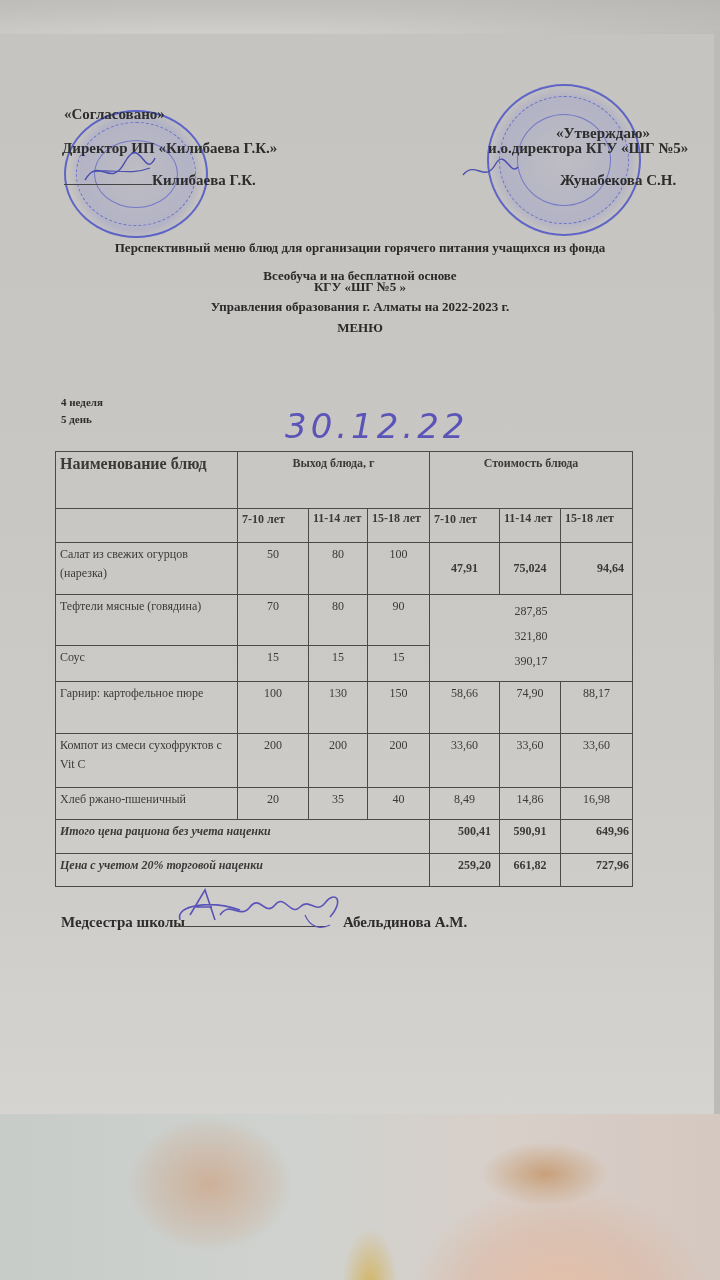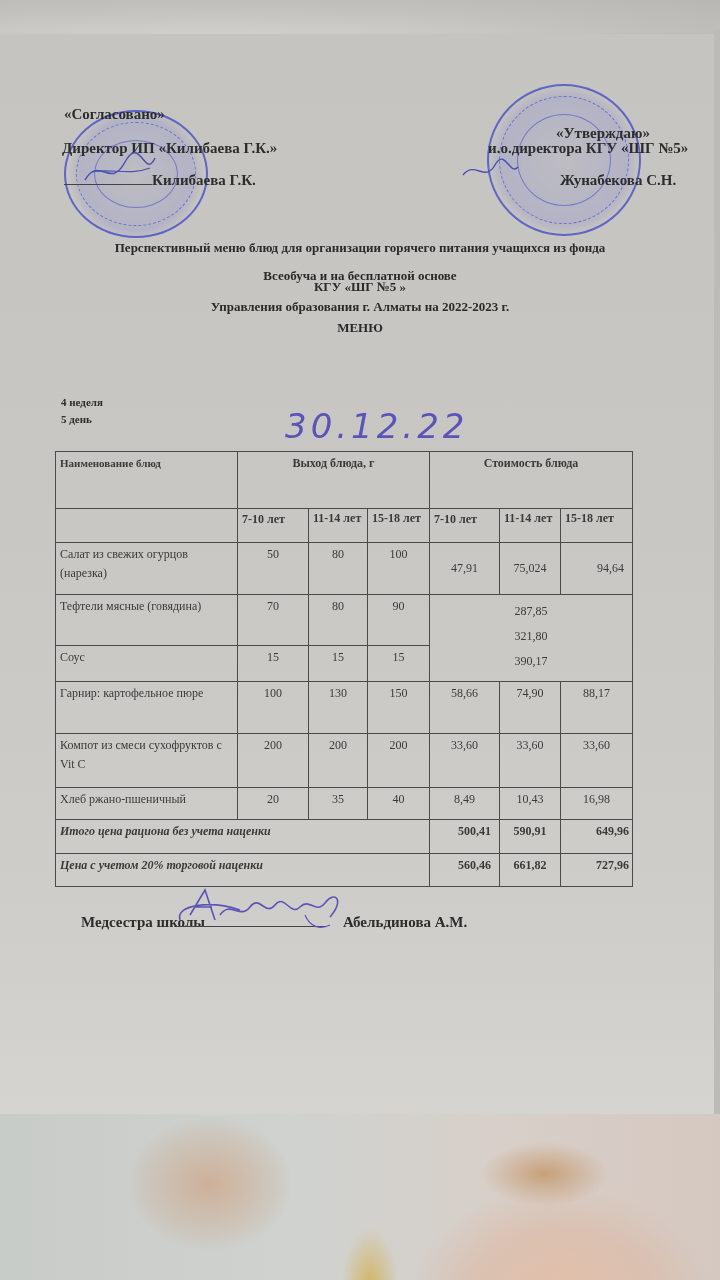--- a/index.html
+++ b/index.html
@@ -50,21 +50,21 @@
   }
   table.menu {
     position:absolute; left:55px; top:451px; width:577px;
     border-collapse:collapse; table-layout:fixed;
     font-size:12px; color:#3a3a3a;
   }
   table.menu td { border:1px solid #4a4a4a; vertical-align:top; padding:2px 4px; line-height:19px; }
   .hdr { font-weight:bold; text-align:center; }
   .num { text-align:center; }
   .num-r { text-align:right; padding-right:8px !important; }
-  .mid { vertical-align:middle !important; }
+  .mid { vertical-align:middle !important;font-weight:bold; }
   .it { font-style:italic; font-weight:bold; }
   .b { font-weight:bold; }
   .sign-line { position:absolute; height:0; border-top:1px solid #444; }
 </style>
 </head>
 <body>
 
 <div class="bg-top"></div>
 <div class="paper"></div>
 <div class="paper-edge"></div>
@@ -102,21 +102,21 @@
     <col style="width:182px">
       <col style="width:71px">
       <col style="width:59px">
       <col style="width:62px">
     <col style="width:70px">
       <col style="width:61px">
       <col style="width:72px">
   </colgroup>
   <tbody>
       <tr style="height:57px;">
-    <td class="b" style="font-size:11px;">Наименование блюд</td>
+    <td class="b" style="font-size:16px;">Наименование блюд</td>
     <td colspan="3" class="hdr">Выход блюда, г</td>
     <td colspan="3" class="hdr">Стоимость блюда</td>
   </tr>
   <tr style="height:34px;">
     <td></td>
     <td class="b" style="line-height:16px;">7-10 лет</td>
     <td class="b" style="line-height:14px;">11-14 лет</td>
     <td class="b" style="line-height:14px;">15-18 лет</td>
     <td class="b" style="line-height:16px;">7-10 лет</td>
     <td class="b" style="line-height:14px;">11-14 лет</td>
@@ -165,39 +165,39 @@
     <td class="num">33,60</td>
     <td class="num">33,60</td>
     <td class="num">33,60</td>
   </tr>
   <tr style="height:32px;">
     <td>Хлеб ржано-пшеничный</td>
     <td class="num">20</td>
     <td class="num">35</td>
     <td class="num">40</td>
     <td class="num">8,49</td>
-    <td class="num">10,43</td>
+    <td class="num">14,86</td>
     <td class="num">16,98</td>
   </tr>
   <tr style="height:34px;">
     <td colspan="4" class="it">Итого цена рациона без учета наценки</td>
     <td class="num-r b">500,41</td>
     <td class="num b">590,91</td>
     <td class="num-r b" style="padding-right:3px !important;">649,96</td>
   </tr>
   <tr style="height:33px;">
     <td colspan="4" class="it">Цена с учетом 20% торговой наценки</td>
-    <td class="num-r b">560,46</td>
+    <td class="num-r b">259,20</td>
     <td class="num b">661,82</td>
     <td class="num-r b" style="padding-right:3px !important;">727,96</td>
   </tr>
 </tbody>
   </table>
 
-<div class="abs txt" style="left:61px; top:914px;margin-left:20px;">Медсестра школы</div>
+<div class="abs txt" style="left:61px; top:914px;">Медсестра школы</div>
 <div class="sign-line" style="left:176px; top:926px; width:150px;"></div>
 <svg class="abs" style="left:170px; top:885px;" width="190" height="50">
   <path d="M10 35 C 5 20, 40 15, 70 25 M 20 30 L 35 5 L 45 35 M 25 22 L 42 22" stroke="#5b54b8" stroke-width="1.6" fill="none"></path>
   <path d="M50 30 C 60 15, 70 35, 80 22 S 95 32, 105 20 S 120 32, 130 22 S 145 30, 155 18 C 165 5, 175 15, 160 32" stroke="#5b54b8" stroke-width="1.6" fill="none"></path>
   <path d="M135 30 C 140 42, 150 45, 160 40" stroke="#5b54b8" stroke-width="1.2" fill="none"></path>
 </svg>
 <div class="abs txt" style="left:343px; top:914px;text-align:center;">Абельдинова А.М.</div>
 
 <div class="bottom-photo"></div>
 

